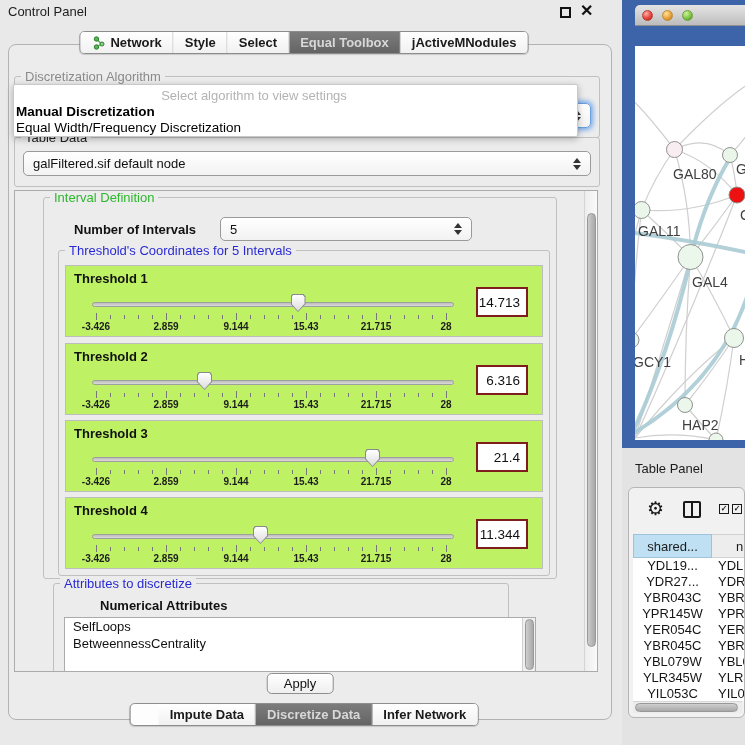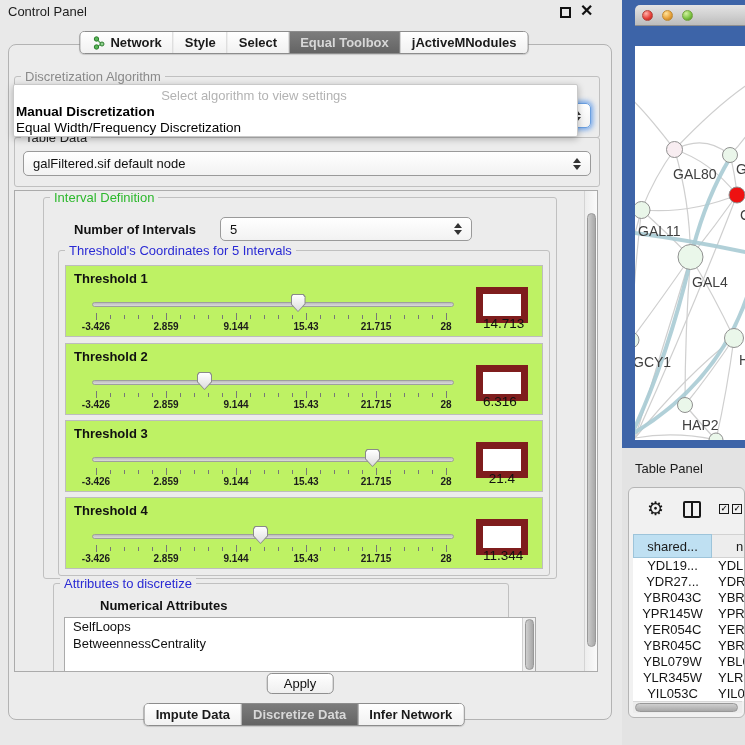--- a/index.html
+++ b/index.html
@@ -17,21 +17,21 @@
     border:1px solid #b3b3b3; border-radius:8px; background:#ececec; }
 
   
   .segmented { position:absolute; display:inline-flex; border:1px solid #8c8c8c; border-radius:5px;
     overflow:hidden; background:#fdfdfd; box-shadow:0 1px 1px rgba(0,0,0,.15); }
   .segmented .seg { padding:3px 11px; font-size:13px; font-weight:bold; color:#1a1a1a;
     border-right:1px solid #c6c6c6; background:linear-gradient(#ffffff,#f1f1f1); display:flex; align-items:center; gap:5px; white-space:nowrap; }
   .segmented .seg:last-child { border-right:none; }
   .segmented .seg.selected { background:linear-gradient(#7c7c7c,#646464); color:#d8d8d8; border-right-color:#5a5a5a; }
   .top-tabs { left:304px; top:31px; transform:translateX(-50%); }
-  .bottom-tabs { left:304px; top:703px; transform:translateX(-50%); }
+  .bottom-tabs { left:304px; top:703px; transform:translateX(-50%);padding-left:28px; }
 
   
   .group { position:absolute; border:1px solid #c0c0c0; border-radius:3px; }
   .legend { position:absolute; top:-8px; left:6px; background:#ececec; padding:0 4px; font-size:13px; }
   .legend.gray { color:#8a8a8a; }
   .legend.dark { color:#1f1f1f; }
   .legend.green { color:#2db82d; }
   .legend.blue { color:#2a2ad4; }
 
   
@@ -67,21 +67,21 @@
   .thumb { position:absolute; top:28px; width:15px; height:18px; background:#8a8a8a;
     clip-path:polygon(12% 0,88% 0,100% 14%,100% 55%,50% 100%,0 55%,0 14%); }
   .thumb::after { content:""; position:absolute; inset:1px; background:linear-gradient(#ffffff,#dcdcdc);
     clip-path:polygon(12% 0,88% 0,100% 14%,100% 55%,50% 100%,0 55%,0 14%); }
   .ticks { position:absolute; left:0; top:47px; width:100%; height:8px; }
   .tick { position:absolute; top:2px; width:1px; height:4px; background:#777; }
   .tick.major { top:0; height:7px; }
   .tick-labels { position:absolute; left:0; top:55px; width:100%; height:12px; }
   .tick-label { position:absolute; transform:translateX(-50%); font-size:10px; font-weight:bold; color:#1d1d1d; white-space:nowrap; }
   .value-field { position:absolute; left:410px; top:21px; width:52px; height:30px; background:#fff;
-    border:7px solid #7f1d1d; font-size:13.5px; color:#111; text-align:right; padding:22px 6px 0 0; }
+    border:2px solid #7f1d1d; font-size:13.5px; color:#111; text-align:right; padding:6px 6px 0 0; }
 
   .bold-label { position:absolute; font-size:13px; font-weight:bold; color:#111; }
   .listbox { position:absolute; background:#fff; border:1px solid #ababab; overflow:hidden; }
   .list-item { font-size:13px; color:#111; padding:1px 0 1px 8px; height:17px; white-space:nowrap; }
   .list-scrollbar { position:absolute; right:0; top:0; width:13px; height:100%;
     background:#f0f0f0; border-left:1px solid #d0d0d0; }
   .list-scrollbar .thumb-v2 { position:absolute; left:2px; top:1px; width:9px; height:92%;
     border-radius:5px; background:linear-gradient(to right,#cfcfcf,#a8a8a8); border:1px solid #989898; }
 
   .apply-btn { position:absolute; left:300px; top:673px; transform:translateX(-50%);

